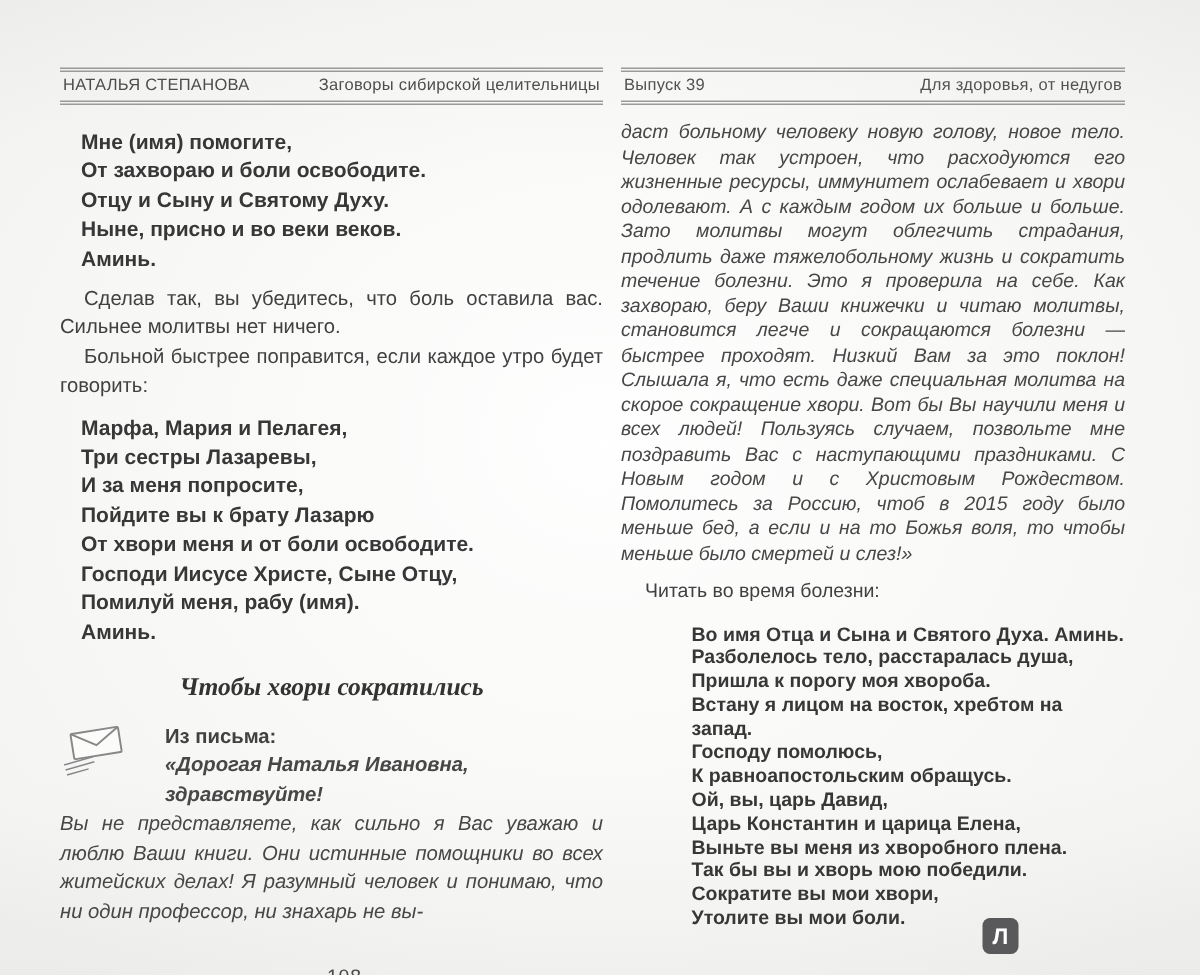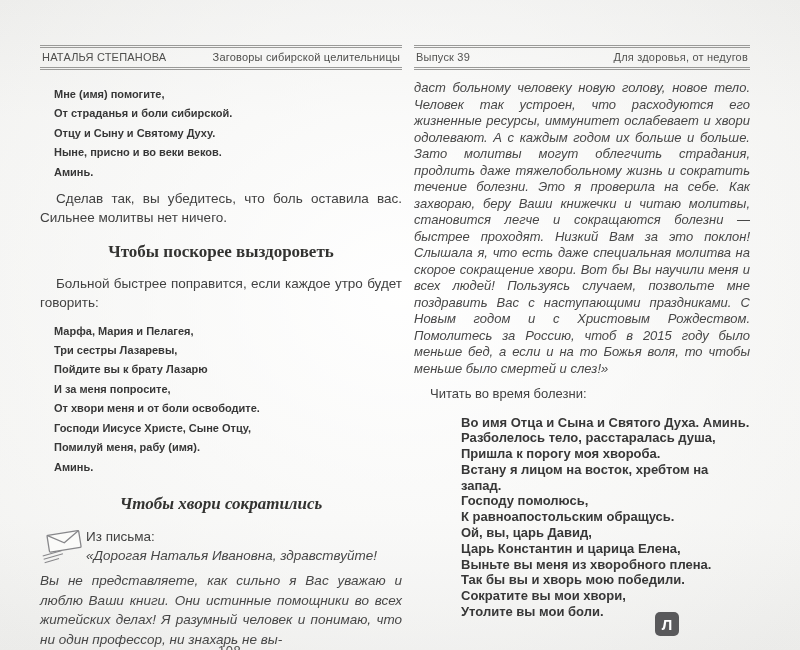--- a/index.html
+++ b/index.html
@@ -21,32 +21,32 @@
     border-top:3px double #9a9a98;
     border-bottom:3px double #9a9a98;
     padding:3px 2px 4px 2px;
     font-size:11px;letter-spacing:.2px;color:#4e4e4c;
     white-space:nowrap;
     gap:32px;
   }
   .page-right .running-head{color:#525250;}
 
   .verse{margin-left:14px;font-weight:600;color:#373737;}
-  .page-left .verse .vline{font-size:11px;line-height:19.4px;}
+  .page-left .verse .vline{font-size:14px;line-height:19.4px;}
   .page-right .verse .vline{font-size:13px;line-height:15.8px;margin-left:33px;}
 
   .para{font-size:13.5px;line-height:19.4px;text-align:justify;text-indent:16px;color:#414141;}
   .heading{
     text-align:center;font-family:"Liberation Serif", serif;
     font-weight:700;font-size:17px;color:#333331;
   }
   .h1{margin:14px 0 12px 0;}
   .h2{margin:17px 0 13px 0;font-style:italic;}
 
-  .letter-head{display:flex;gap:0;margin-top:3px;align-items:flex-start;}
+  .letter-head{display:flex;gap:24px;margin-top:3px;align-items:flex-start;font-weight:bold;}
   .letter-icon{flex:0 0 46px;padding-top:2px;}
   .letter-head-text{flex:1;}
   .letter-label{font-size:13.5px;line-height:19.4px;color:#414141;}
   .letter-open{font-size:13.5px;line-height:19.4px;font-style:italic;color:#474747;}
   .letter-body{font-size:13.5px;line-height:19.6px;font-style:italic;text-align:justify;color:#474747;}
 
   .cont{font-size:13px;line-height:16.5px;font-style:italic;text-align:justify;color:#474747;margin-top:10px;}
   .instruction{font-size:13px;line-height:16.5px;text-indent:16px;color:#414141;margin-top:9px;}
   .page-right .verse{margin-top:12px;margin-left:14px;}
 
@@ -67,37 +67,36 @@
 <body>
 
 <div class="page page-left">
   <div class="running-head">
     <span>НАТАЛЬЯ СТЕПАНОВА</span>
     <span>Заговоры сибирской целительницы</span>
   </div>
 
   <div class="verse vtop">
       <div class="vline">Мне (имя) помогите,</div>
-      <div class="vline">От страданья и боли сибирской.</div>
+      <div class="vline">От захвораю и боли освободите.</div>
       <div class="vline">Отцу и Сыну и Святому Духу.</div>
       <div class="vline">Ныне, присно и во веки веков.</div>
       <div class="vline">Аминь.</div>
     </div>
 
   <div class="para p-after">Сделав так, вы убедитесь, что боль оставила вас. Сильнее молитвы нет ничего.</div>
 
-  <div class="heading h1">Чтобы поскорее выздороветь</div>
 
   <div class="para">Больной быстрее поправится, если каждое утро будет говорить:</div>
 
   <div class="verse v2">
       <div class="vline">Марфа, Мария и Пелагея,</div>
       <div class="vline">Три сестры Лазаревы,</div>
+      <div class="vline">И за меня попросите,</div>
       <div class="vline">Пойдите вы к брату Лазарю</div>
-      <div class="vline">И за меня попросите,</div>
       <div class="vline">От хвори меня и от боли освободите.</div>
       <div class="vline">Господи Иисусе Христе, Сыне Отцу,</div>
       <div class="vline">Помилуй меня, рабу (имя).</div>
       <div class="vline">Аминь.</div>
     </div>
 
   <div class="heading h2">Чтобы хвори сократились</div>
 
   <div class="letter-head">
     <span class="letter-icon">

